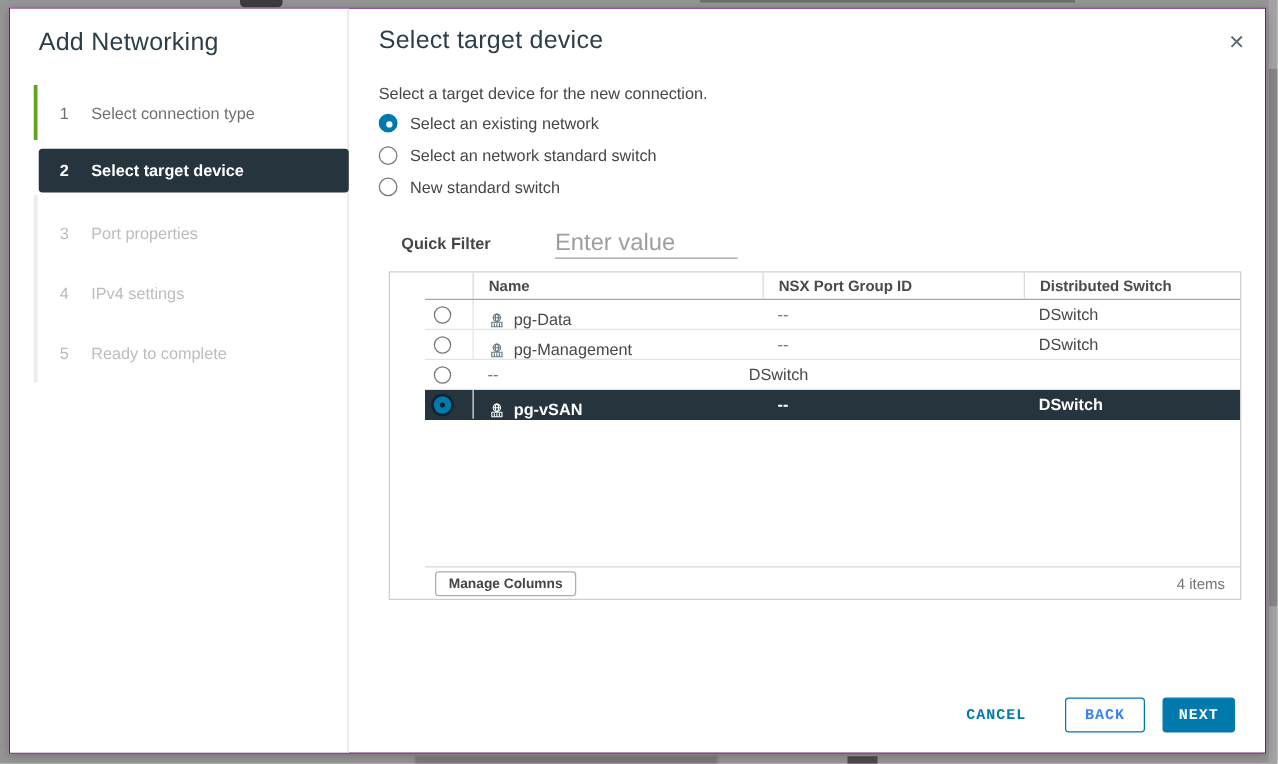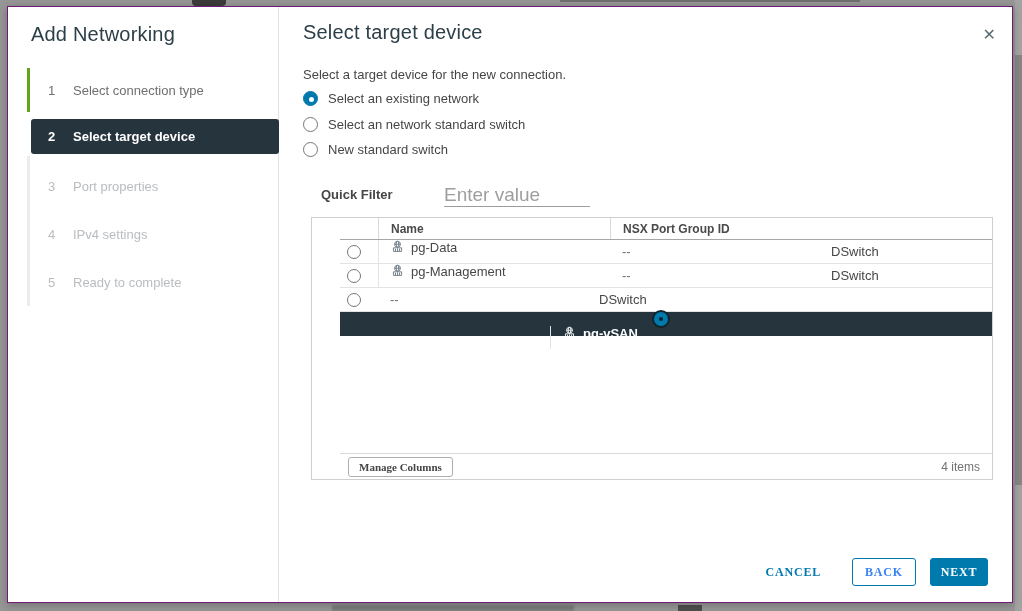--- a/index.html
+++ b/index.html
@@ -52,43 +52,43 @@
   .option .radio.checked::after { content:""; position:absolute; left:5px; top:5px; width:5px; height:5px; border-radius:50%; background:#fff; }
 
   .qf-label { position:absolute; left:42px; top:180px; font-size:13px; font-weight:bold; color:#454545; }
   .qf-input { position:absolute; left:165px; top:176px; width:146px; height:24px; border:none; border-bottom:1px solid #9c9c9c; font-size:19px; font-family:inherit; color:#15803d; outline:none; background:transparent; }
   .qf-input::placeholder { color:#9e9e9e; }
 
   
   .grid { position:absolute; left:32px; top:210px; width:682px; height:263px; border:1px solid #cfcfcf; display:flex; flex-direction:column; background:#fff;padding-left:28px; }
   .thead { display:flex; height:22px; border-bottom:1px solid #a6a6a6; font-size:12px; font-weight:bold; color:#4a4a4a; align-items:center; flex:none; cursor:pointer; }
   .c0 { width:38px; flex:none; display:flex; align-items:center; justify-content:flex-start; padding-left:7px; }
-  .c1 { width:232px; flex:none; padding-left:12px; display:flex; align-items:flex-start; gap:7px; }
+  .c1 { width:232px; flex:none; padding-left:12px; display:flex; align-items:flex-end; gap:7px; }
   .c2 { width:209px; flex:none; padding-left:12px; }
   .c3 { flex:1; padding-left:12px; }
   .thead .c1, .thead .c2, .thead .c3 { border-left:1px solid #d9d9d9; height:100%; display:flex; align-items:center; }
   .trow { display:flex; height:24px; border-bottom:1px solid #e3e3e3; font-size:13px; color:#474747; align-items:center; flex:none; cursor:pointer; }
   .trow .c1 { border-left:1px solid #e3e3e3; height:100%; }
   .trow .c2 { color:#6e6e6e; }
   .pg-icon { color:#66767f; display:inline-flex; flex:none; }
-  .trow.selected { background:#26343d; color:#fff; border-bottom-color:#26343d; font-weight:bold;flex-direction:column; }
+  .trow.selected { background:#26343d; color:#fff; border-bottom-color:#26343d; font-weight:bold; }
   .trow.selected .c2 { color:#fff; }
   .trow.selected .c1 { border-left-color:#4a5archive }
   .trow.selected .pg-icon { color:#fff; }
   .trow .radio { width:14px; height:14px; }
   .trow.selected .radio.checked { background:#0079ad; border:none; box-shadow:0 0 0 2px #10242c; }
   .trow.selected .radio.checked::after { content:""; position:absolute; left:5px; top:5px; width:4px; height:4px; border-radius:50%; background:#10242c; }
   .tfill { flex:1; }
   .tfoot { flex:none; height:26px; border-top:1px solid #d9d9d9; display:flex; align-items:center; padding:0 12px 0 8px; }
-  .manage-cols { height:20px; padding:0 10px; background:#fff; border:1px solid #adadad; border-radius:3px; font-size:11px; font-weight:bold; color:#454545; font-family:Liberation Serif, serif; cursor:pointer; }
+  .manage-cols { height:20px; padding:0 10px; background:#fff; border:1px solid #adadad; border-radius:3px; font-size:11px; font-weight:bold; color:#454545; font-family:Liberation Sans, sans-serif; cursor:pointer; }
   .items-count { margin-left:auto; font-size:12px; color:#737373; }
 
   
   .actions { position:absolute; top:551px; right:24px; display:flex; align-items:center; gap:14px; }
-  .btn { height:28px; border-radius:3px; font-family:Liberation Serif, serif; font-size:12px; font-weight:bold; letter-spacing:.8px; cursor:pointer; }
+  .btn { height:28px; border-radius:3px; font-family:Liberation Mono, monospace; font-size:12px; font-weight:bold; letter-spacing:.8px; cursor:pointer; }
   .btn-link { border:none; background:transparent; color:#0079ad; padding:0 8px; margin-right:9px; }
   .btn-outline { width:64px; background:#fff; border:1px solid #0079ad; color:#3b82f6; }
   .btn-solid { width:58px; background:#0079ad; border:1px solid #0079ad; color:#fff; }
 </style>
 </head>
 <body>
 
 <div class="bd-frag bd-top-glyph"></div>
 <div class="bd-frag bd-top-line"></div>
 <div class="bd-frag bd-bot-text"></div>
@@ -148,20 +148,21 @@
       </div>
 
     <div class="qf-label">Quick Filter</div>
     <input class="qf-input" type="text" placeholder="Enter value" style="">
 
     <div class="grid">
       <div class="thead">
         <div class="c0"></div>
         <div class="c1">Name</div>
         <div class="c2">NSX Port Group ID</div>
+        <div class="c3">Distributed Switch</div>
       </div>
       <div id="rows">
           <div class="trow">
     <div class="c0">
               <span class="radio"></span>
             </div>
     <div class="c1">
       <span class="pg-icon">
         <svg width="13" height="13" viewBox="0 0 16 16" fill="none" stroke="currentColor" stroke-width="1.1">
           <circle cx="8" cy="5.2" r="3.6"></circle>

